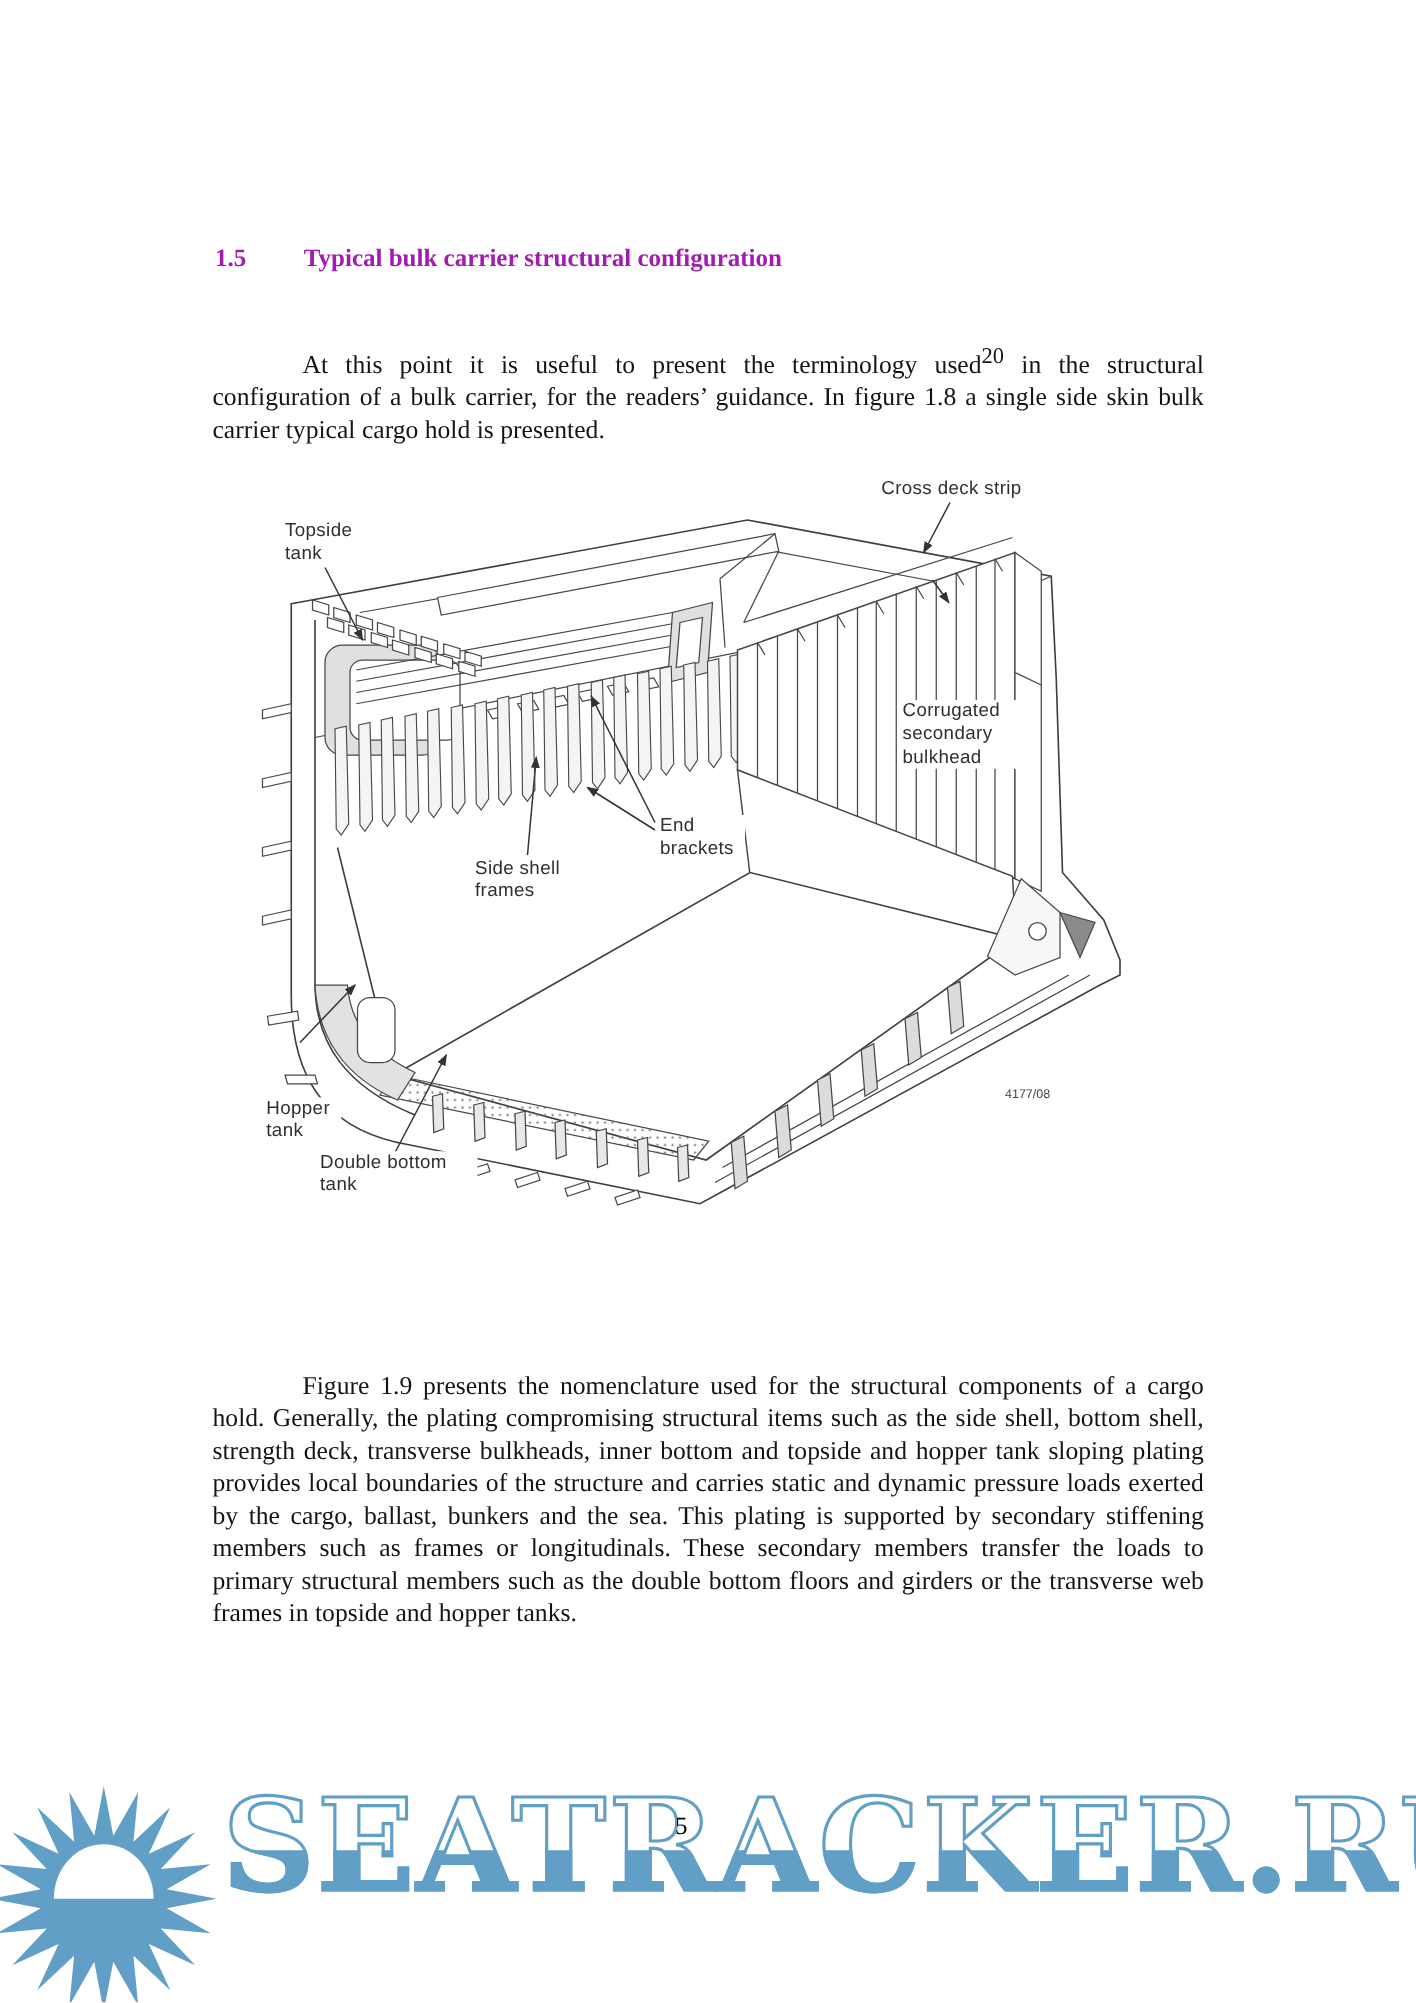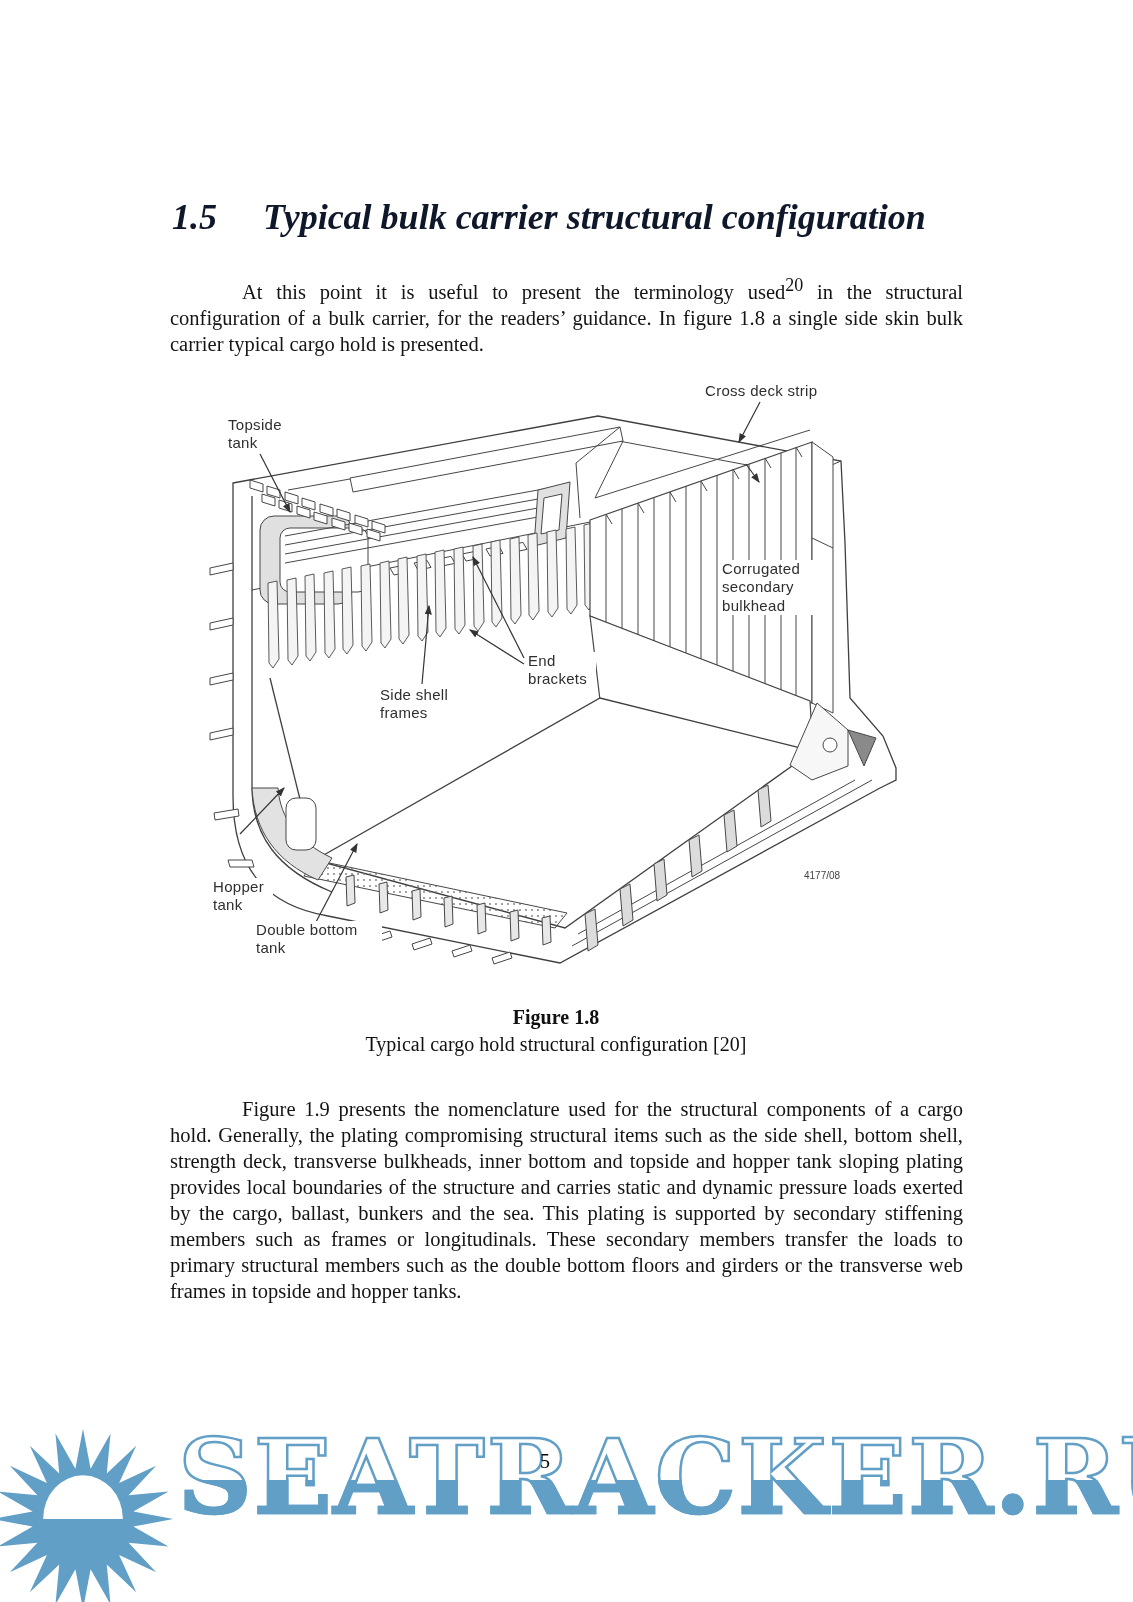--- a/index.html
+++ b/index.html
@@ -1,20 +1,20 @@
 <!DOCTYPE html>
 <html><head>
 <meta charset="utf-8">
 <style>
   html,body{margin:0;padding:0;background:#fff;}
   .page{position:relative;width:1133px;height:1602px;background:#ffffff;overflow:hidden;
         font-family:"Liberation Serif", serif;color:#111;}
   
-  .heading{position:absolute;left:172px;top:196px;width:820px;font-size:36px;font-weight:bold;
-           white-space:nowrap;color:#0f172a;font-style:italic;}
+  .heading{position:absolute;left:172px;top:196px;width:820px;font-size:20px;font-weight:bold;
+           white-space:nowrap;color:#a21caf;}
   .heading .num{display:inline-block;margin-right:46px;}
   
   .bodypar{position:absolute;left:170px;width:793px;font-size:20.5px;line-height:26px;
            text-align:justify;text-indent:72px;color:#141414;}
   .par1{top:258px;}
   .par2{top:1075px;}
   sup{font-size:18px;line-height:0;}
   
   .figure{position:absolute;left:200px;top:368px;width:700px;height:600px;}
   .figure svg{position:absolute;left:0;top:0;}
@@ -175,24 +175,20 @@
     <div class="figlabel" style="left:505px;top:14px;white-space:nowrap;">Cross deck strip</div>
     <div class="figlabel" style="left:28px;top:48px;width:68px;">Topside tank</div>
     <div class="figlabel" style="left:522px;top:192px;width:100px;">Corrugated secondary bulkhead</div>
     <div class="figlabel" style="left:328px;top:284px;width:68px;">End brackets</div>
     <div class="figlabel" style="left:180px;top:318px;width:82px;">Side shell frames</div>
     <div class="figlabel" style="left:13px;top:465px;width:60px;margin-top:45px;">Hopper tank</div>
     <div class="figlabel" style="left:56px;top:553px;width:126px;">Double bottom tank</div>
     <div class="ref-num" style="left:604px;top:502px;">4177/08</div>
   </div>
 
-  <div class="caption">
-    <div class="cap-t">Figure 1.8</div>
-    <div>Typical cargo hold structural configuration [20]</div>
-  </div>
 
   <p class="bodypar par2">Figure 1.9 presents the nomenclature used for the structural components of a cargo hold. Generally, the plating compromising structural items such as the side shell, bottom shell, strength deck, transverse bulkheads, inner bottom and topside and hopper tank sloping plating provides local boundaries of the structure and carries static and dynamic pressure loads exerted by the cargo, ballast, bunkers and the sea. This plating is supported by secondary stiffening members such as frames or longitudinals. These secondary members transfer the loads to primary structural members such as the double bottom floors and girders or the transverse web frames in topside and hopper tanks.</p>
 
   <div class="pagenum">5</div>
 
   <div class="watermark">
     <svg class="wm-sun" viewBox="-100 -100 200 200">
       <polygon fill="#619fc6" points="95,0 53,8 90,29 48,25 77,56 38,38 56,77 25,48 29,90 8,53 0,95 -8,53 -29,90 -25,48 -56,77 -38,38 -77,56 -48,25 -90,29 -53,8 -95,0 -53,-8 -90,-29 -48,-25 -77,-56 -38,-38 -56,-77 -25,-48 -29,-90 -8,-53 0,-95 8,-53 29,-90 25,-48 56,-77 38,-38 77,-56 48,-25 90,-29 53,-8"></polygon>
       <path d="M-42,0 A42,46 0 0 1 42,0 Z" fill="#ffffff"></path>
     </svg>

